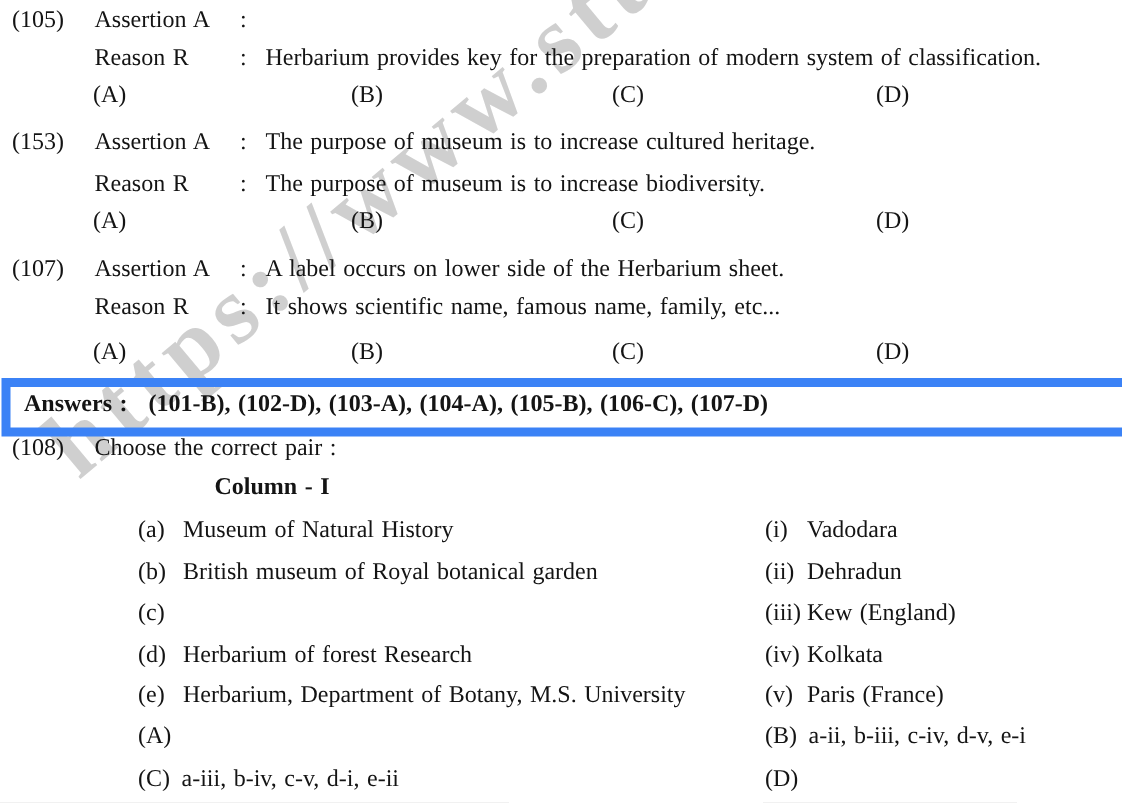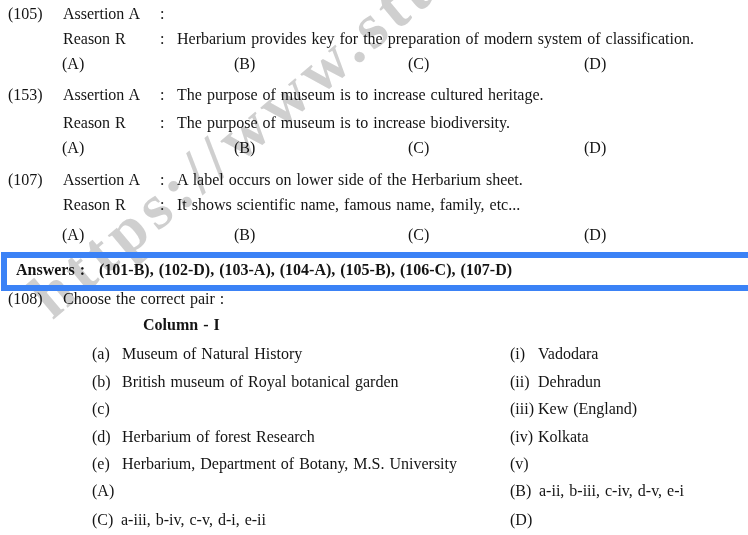--- a/index.html
+++ b/index.html
@@ -105,20 +105,21 @@
 
   <span class="abs" style="top:344px;left:510px">(i)</span>
   <span class="abs" style="top:344px;left:538px">Vadodara</span>
   <span class="abs" style="top:372px;left:510px">(ii)</span>
   <span class="abs" style="top:372px;left:538px">Dehradun</span>
   <span class="abs" style="top:399px;left:510px">(iii)</span>
   <span class="abs" style="top:399px;left:538px">Kew (England)</span>
   <span class="abs" style="top:427px;left:510px">(iv)</span>
   <span class="abs" style="top:427px;left:538px">Kolkata</span>
   <span class="abs" style="top:454px;left:510px">(v)</span>
+  <span class="abs" style="top:454px;left:538px">Paris (France)</span>
 
   <span class="abs" style="top:481px;left:92px">(A)</span>
   <span class="abs" style="top:481px;left:510px">(B)</span>
   <span class="abs" style="top:481px;left:539px">a-ii, b-iii, c-iv, d-v, e-i</span>
   <span class="abs" style="top:510px;left:92px">(C)</span>
   <span class="abs" style="top:510px;left:121px">a-iii, b-iv, c-v, d-i, e-ii</span>
   <span class="abs" style="top:510px;left:510px">(D)</span>
 
 </div>
 

